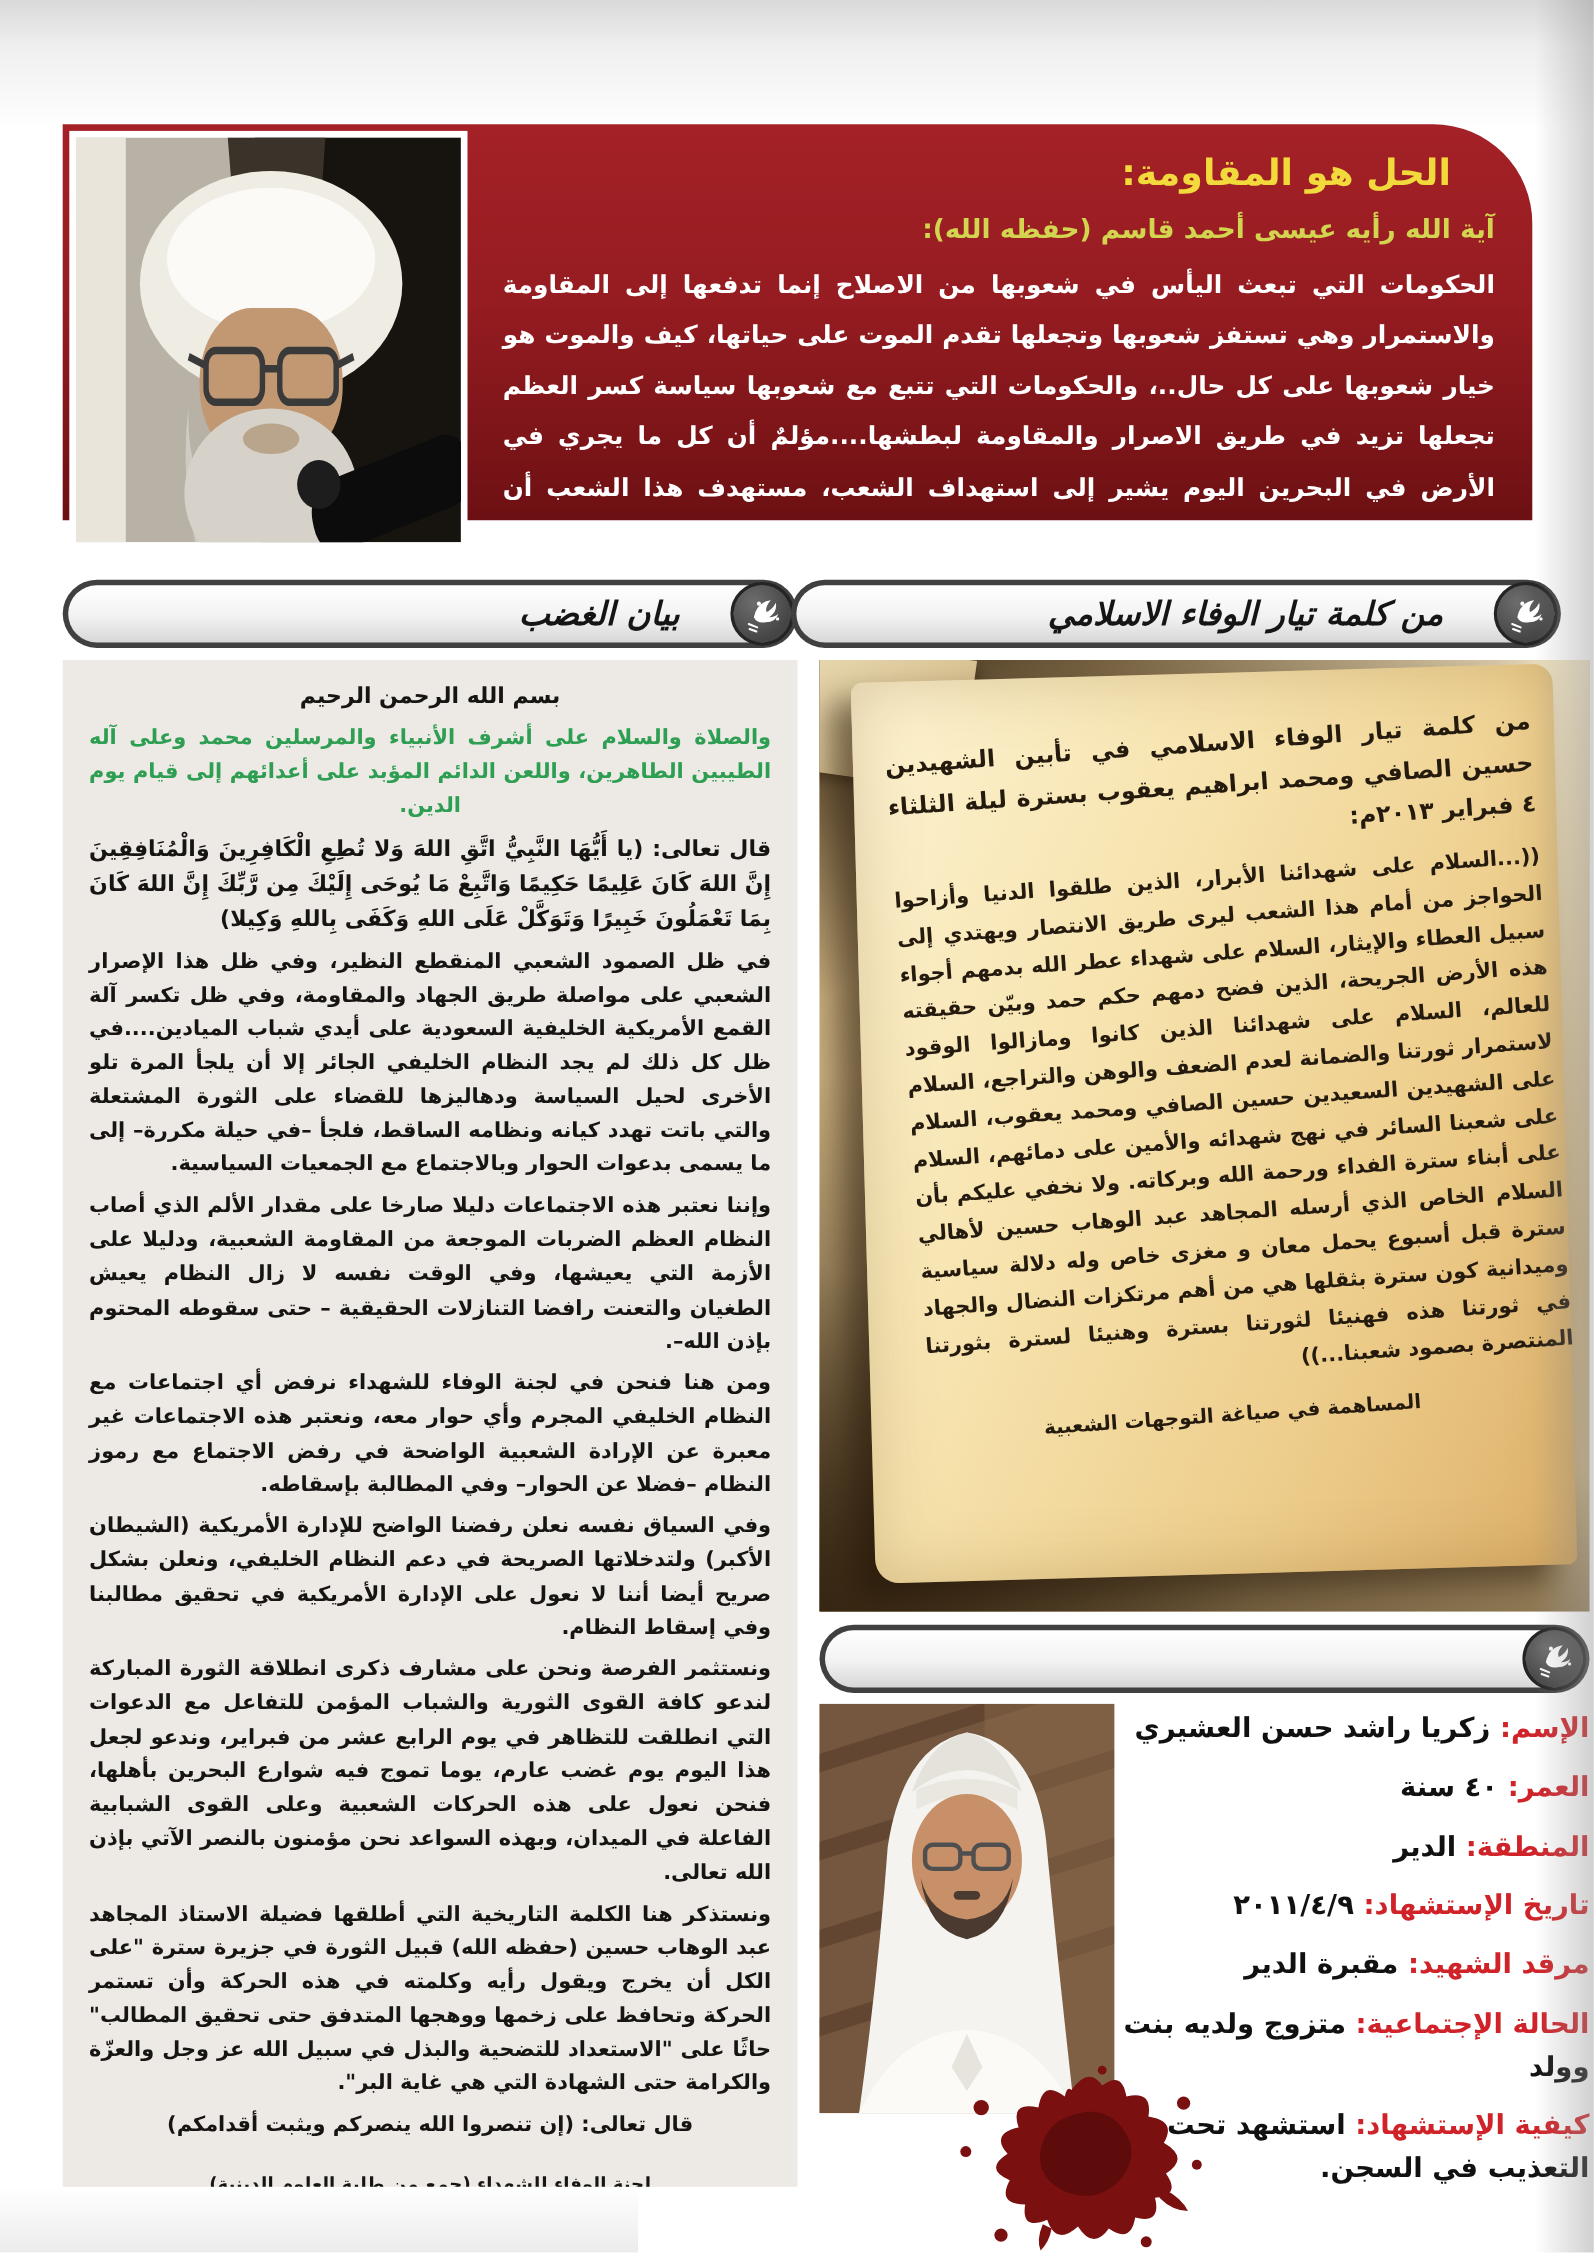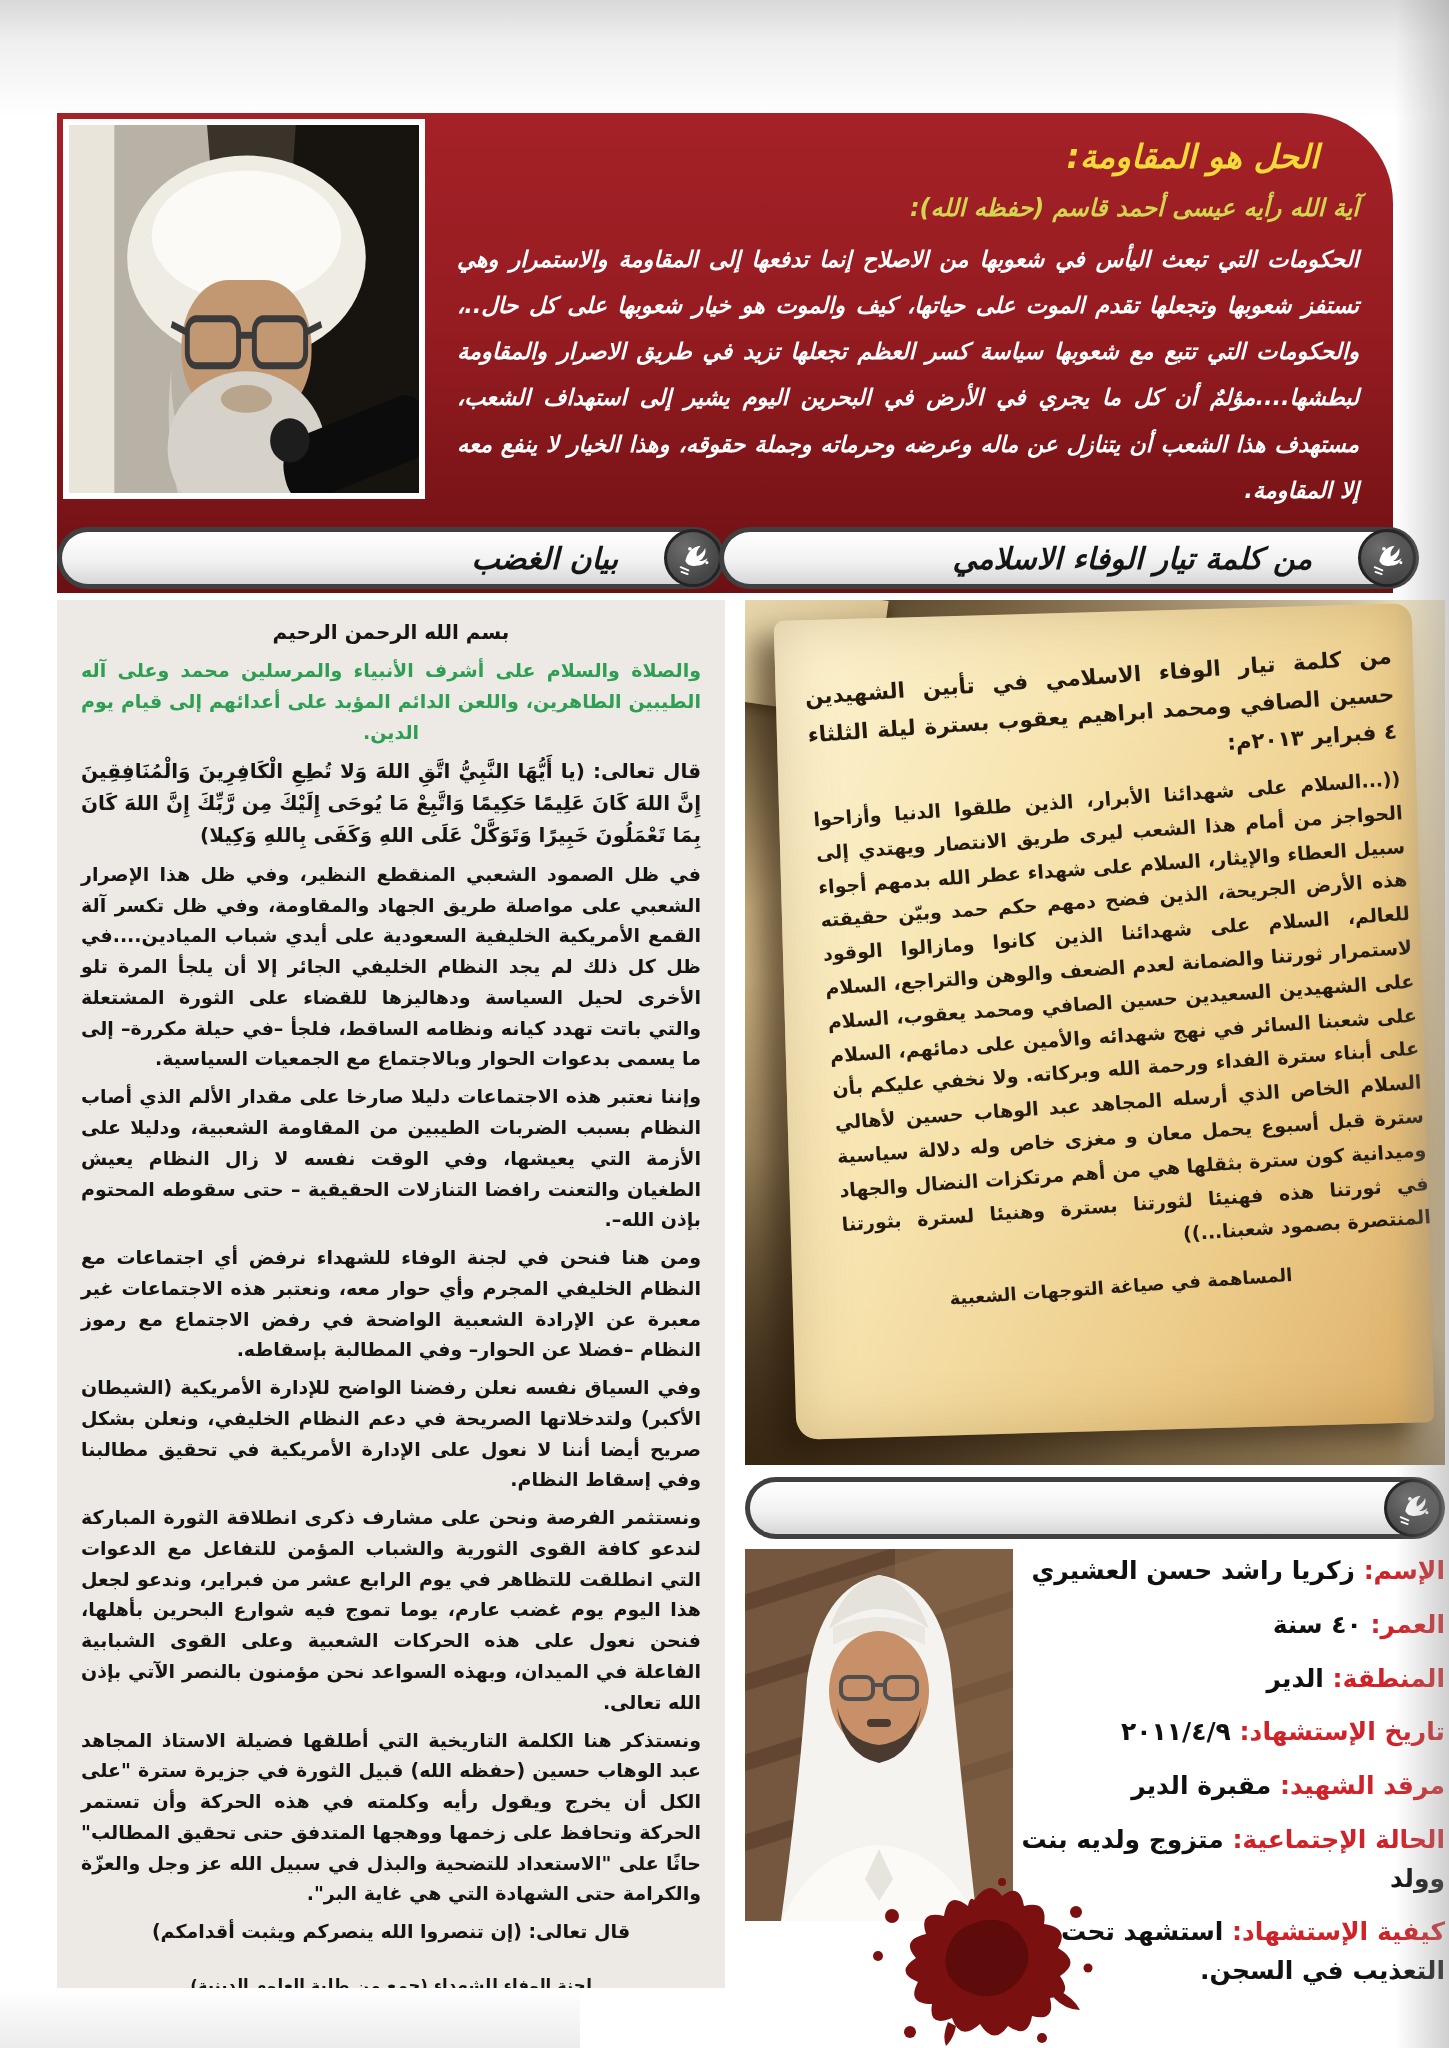--- a/index.html
+++ b/index.html
@@ -10,23 +10,23 @@
   }
   
   .top-shade{position:absolute;left:0;top:0;width:100%;height:118px;
     background:linear-gradient(180deg,#d9d9d9 0%,#efefef 35%,#ffffff 100%);}
   .edge-shade{position:absolute;right:0;top:0;width:54px;height:100%;
     background:linear-gradient(270deg,rgba(150,150,150,.45),rgba(255,255,255,0));}
   .bottom-shade{position:absolute;left:0;bottom:0;width:40%;height:60px;
     background:linear-gradient(0deg,rgba(200,200,200,.35),rgba(255,255,255,0));}
 
   
-  .banner{position:absolute;left:57px;top:113px;width:1336px;height:480px;
+  .banner{position:absolute;left:57px;top:113px;width:1336px;height:360px;
     background:linear-gradient(180deg,#a42127 0%,#951c21 45%,#6d1013 100%);
-    border-top-right-radius:90px;font-style:italic;}
+    border-top-right-radius:90px;}
   .banner-photo{position:absolute;left:6px;top:6px;width:362px;height:380px;
     background:#ffffff;padding:6px;box-sizing:border-box;}
   .banner-photo svg{display:block;width:100%;height:100%;}
   .banner-text{position:absolute;top:24px;right:34px;left:400px;text-align:right;}
   .banner-title{margin:0 40px 0 0;color:#f2d93c;font-size:33px;font-weight:bold;letter-spacing:0;}
   .banner-subtitle{margin:18px 0 0 0;color:#d3d44f;font-size:24px;font-weight:bold;}
   .banner-body{margin:14px 0 0 0;color:#ffffff;font-size:22.5px;font-weight:bold;
     line-height:2.05;text-align:justify;text-align-last:right;}
 
   
@@ -159,21 +159,21 @@
         </svg>
       </span>
     </div>
   </div>
 
   <section class="anger-box">
     <p class="anger-basmala">بسم الله الرحمن الرحيم</p>
     <p class="anger-salutation">والصلاة والسلام على أشرف الأنبياء والمرسلين محمد وعلى آله الطيبين الطاهرين، واللعن الدائم المؤبد على أعدائهم إلى قيام يوم الدين.</p>
     <p class="anger-verse">قال تعالى: (يا أَيُّهَا النَّبِيُّ اتَّقِ اللهَ وَلا تُطِعِ الْكَافِرِينَ وَالْمُنَافِقِينَ إِنَّ اللهَ كَانَ عَلِيمًا حَكِيمًا وَاتَّبِعْ مَا يُوحَى إِلَيْكَ مِن رَّبِّكَ إِنَّ اللهَ كَانَ بِمَا تَعْمَلُونَ خَبِيرًا وَتَوَكَّلْ عَلَى اللهِ وَكَفَى بِاللهِ وَكِيلا)</p>
     <p>في ظل الصمود الشعبي المنقطع النظير، وفي ظل هذا الإصرار الشعبي على مواصلة طريق الجهاد والمقاومة، وفي ظل تكسر آلة القمع الأمريكية الخليفية السعودية على أيدي شباب الميادين....في ظل كل ذلك لم يجد النظام الخليفي الجائر إلا أن يلجأ المرة تلو الأخرى لحيل السياسة ودهاليزها للقضاء على الثورة المشتعلة والتي باتت تهدد كيانه ونظامه الساقط، فلجأ –في حيلة مكررة– إلى ما يسمى بدعوات الحوار وبالاجتماع مع الجمعيات السياسية.</p>
-    <p>وإننا نعتبر هذه الاجتماعات دليلا صارخا على مقدار الألم الذي أصاب النظام بسبب الضربات الطيبين من المقاومة الشعبية، ودليلا على الأزمة التي يعيشها، وفي الوقت نفسه لا زال النظام يعيش الطغيان والتعنت رافضا التنازلات الحقيقية – حتى سقوطه المحتوم بإذن الله–.</p>
+    <p>وإننا نعتبر هذه الاجتماعات دليلا صارخا على مقدار الألم الذي أصاب النظام العظم الضربات الموجعة من المقاومة الشعبية، ودليلا على الأزمة التي يعيشها، وفي الوقت نفسه لا زال النظام يعيش الطغيان والتعنت رافضا التنازلات الحقيقية – حتى سقوطه المحتوم بإذن الله–.</p>
     <p>ومن هنا فنحن في لجنة الوفاء للشهداء نرفض أي اجتماعات مع النظام الخليفي المجرم وأي حوار معه، ونعتبر هذه الاجتماعات غير معبرة عن الإرادة الشعبية الواضحة في رفض الاجتماع مع رموز النظام –فضلا عن الحوار– وفي المطالبة بإسقاطه.</p>
     <p>وفي السياق نفسه نعلن رفضنا الواضح للإدارة الأمريكية (الشيطان الأكبر) ولتدخلاتها الصريحة في دعم النظام الخليفي، ونعلن بشكل صريح أيضا أننا لا نعول على الإدارة الأمريكية في تحقيق مطالبنا وفي إسقاط النظام.</p>
     <p>ونستثمر الفرصة ونحن على مشارف ذكرى انطلاقة الثورة المباركة لندعو كافة القوى الثورية والشباب المؤمن للتفاعل مع الدعوات التي انطلقت للتظاهر في يوم الرابع عشر من فبراير، وندعو لجعل هذا اليوم يوم غضب عارم، يوما تموج فيه شوارع البحرين بأهلها، فنحن نعول على هذه الحركات الشعبية وعلى القوى الشبابية الفاعلة في الميدان، وبهذه السواعد نحن مؤمنون بالنصر الآتي بإذن الله تعالى.</p>
     <p>ونستذكر هنا الكلمة التاريخية التي أطلقها فضيلة الاستاذ المجاهد عبد الوهاب حسين (حفظه الله) قبيل الثورة في جزيرة سترة "على الكل أن يخرج ويقول رأيه وكلمته في هذه الحركة وأن تستمر الحركة وتحافظ على زخمها ووهجها المتدفق حتى تحقيق المطالب" حاثًا على "الاستعداد للتضحية والبذل في سبيل الله عز وجل والعزّة والكرامة حتى الشهادة التي هي غاية البر".</p>
     <p class="anger-closing">قال تعالى: (إن تنصروا الله ينصركم ويثبت أقدامكم)</p>
     <p class="anger-footer">لجنة الوفاء للشهداء (جمع من طلبة العلوم الدينية)</p>
 
   </section>
 
   <section class="parchment">

